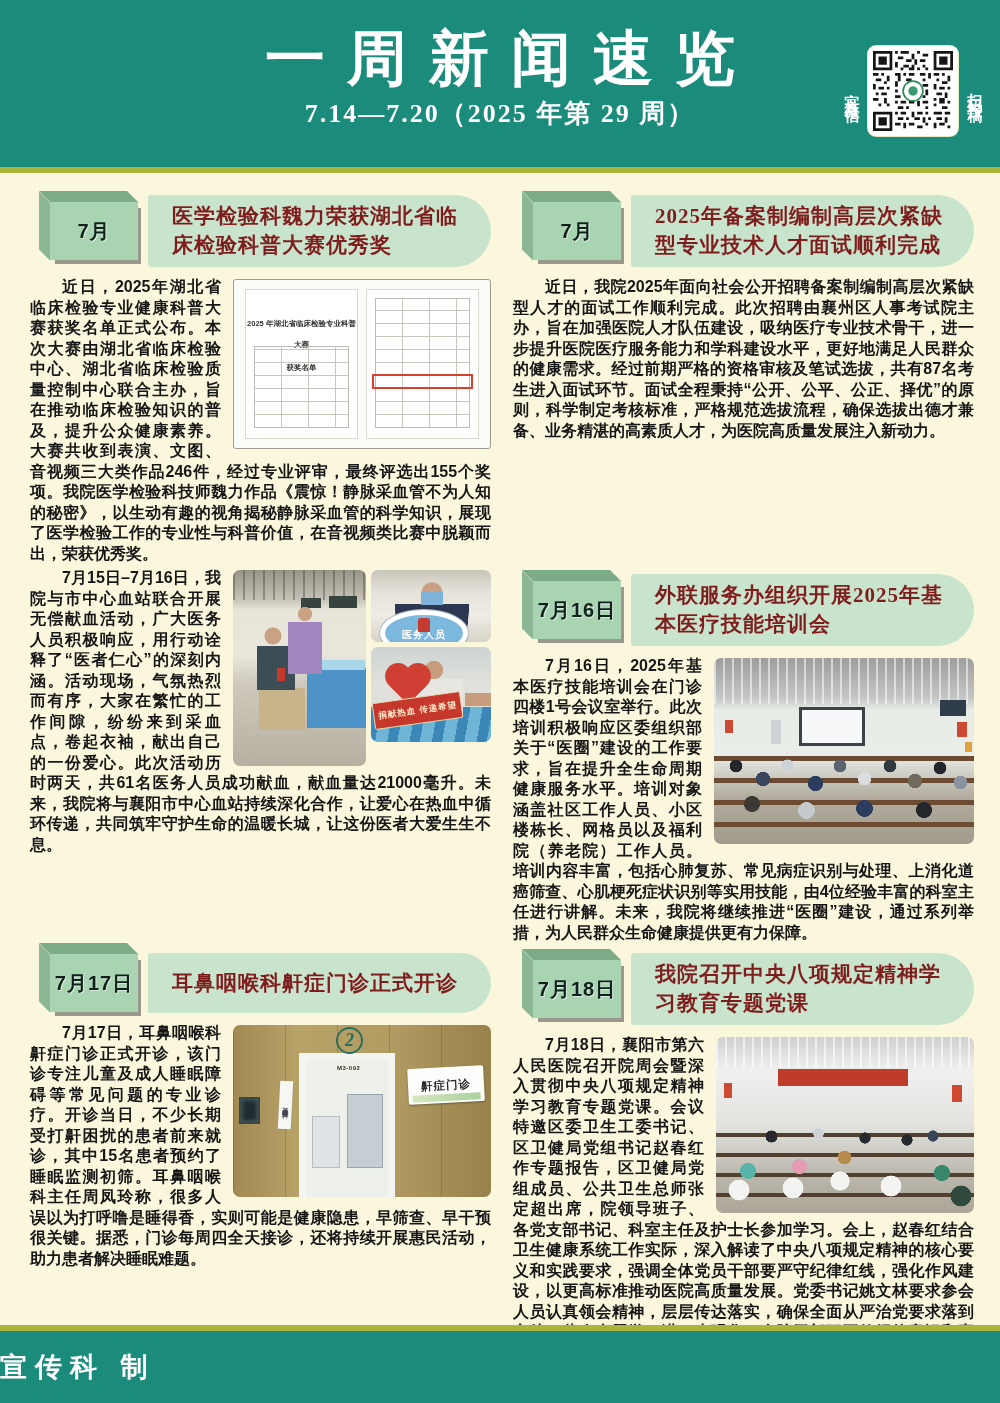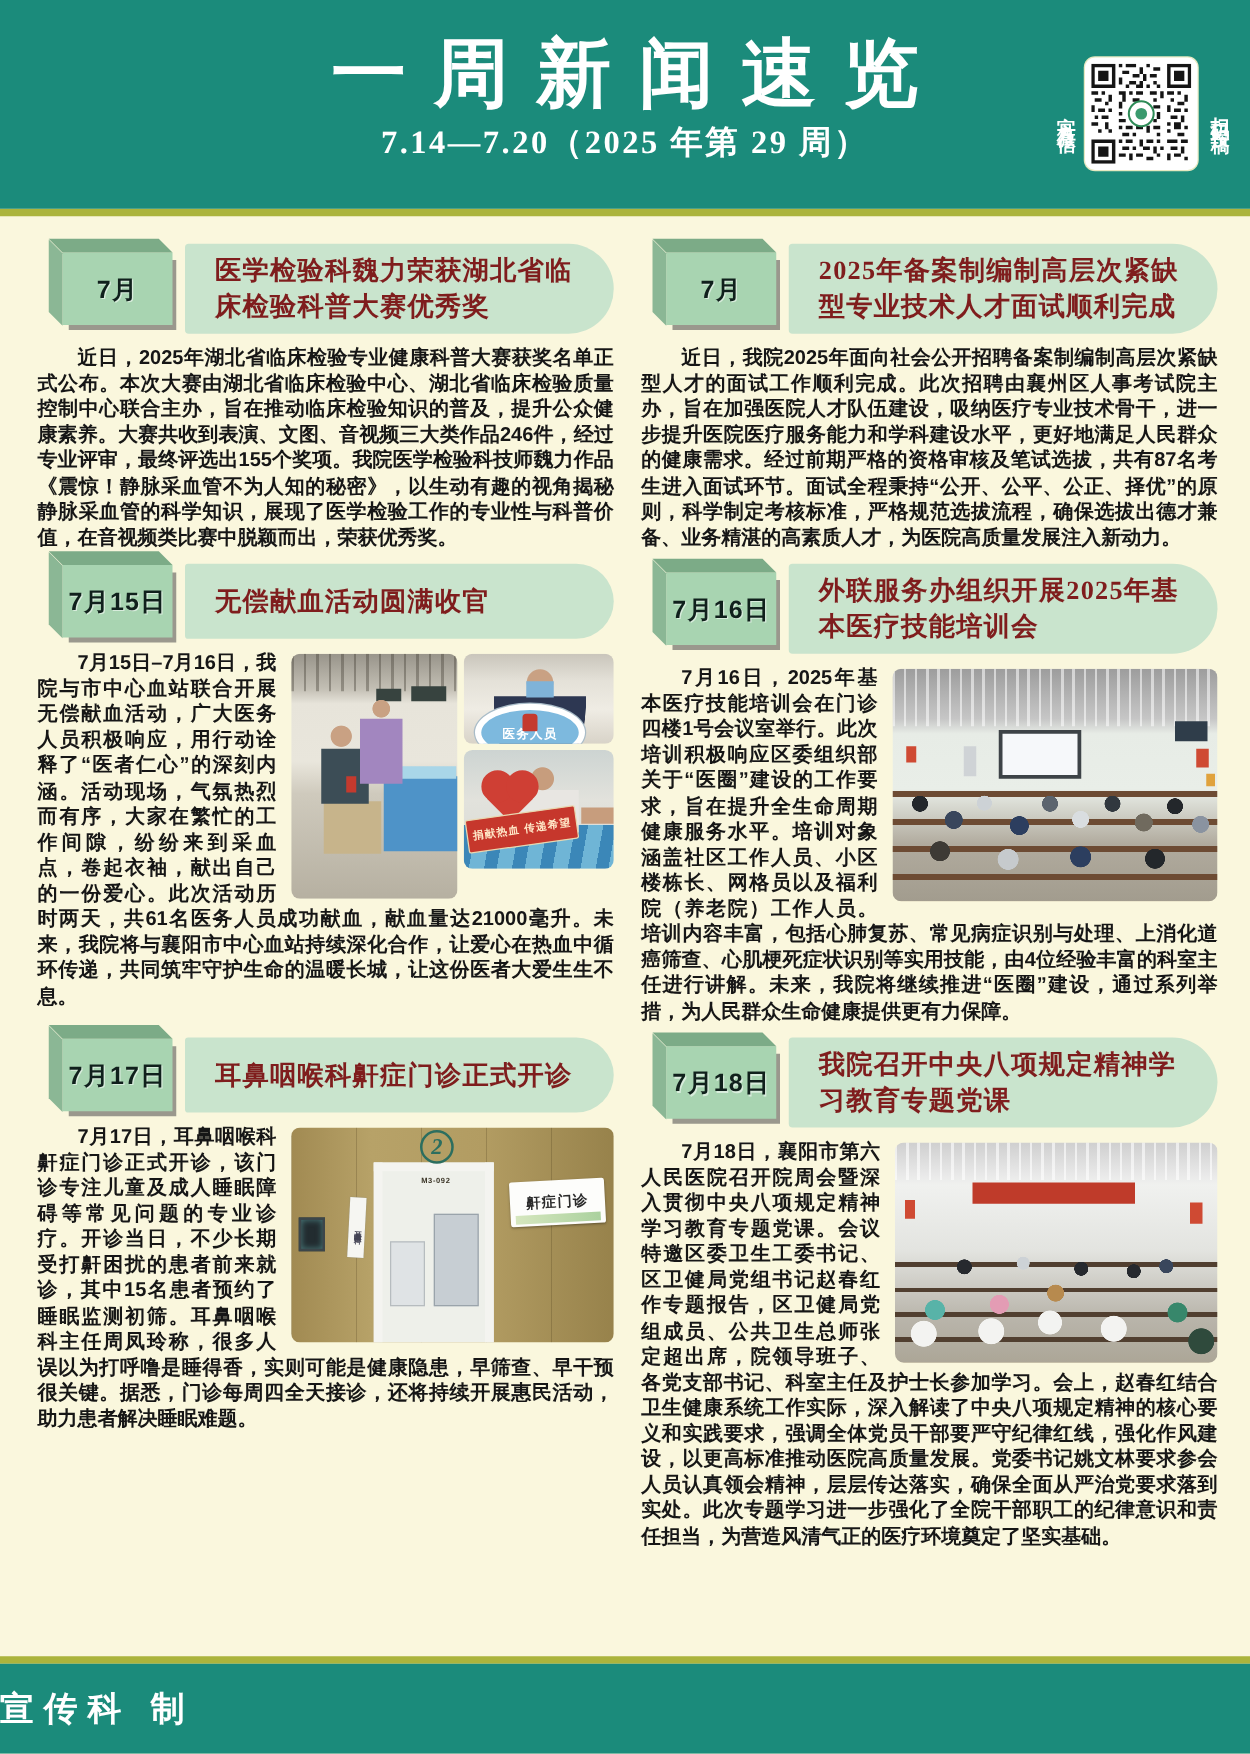--- a/index.html
+++ b/index.html
@@ -303,43 +303,48 @@
 <main>
 
   <article>
     <div class="a-head">
       <div class="badge">7月</div>
       <div class="title-bar">
         <h2>医学检验科魏力荣获湖北省临床检验科普大赛优秀奖</h2>
       </div>
     </div>
     <div class="a-body">
+      <figure class="fig fig-doc">
+        <div class="doc-page">
+          <div class="doc-title">2025 年湖北省临床检验专业科普大赛</div>
+          <div class="doc-title2">获奖名单</div>
+          <div class="doc-table"></div>
+        </div>
+        <div class="doc-page">
+          <div class="doc-table tall"></div>
+          <div class="doc-highlight"></div>
+        </div>
+      </figure>
       <p>近日，2025年湖北省临床检验专业健康科普大赛获奖名单正式公布。本次大赛由湖北省临床检验中心、湖北省临床检验质量控制中心联合主办，旨在推动临床检验知识的普及，提升公众健康素养。大赛共收到表演、文图、音视频三大类作品246件，经过专业评审，最终评选出155个奖项。我院医学检验科技师魏力作品《震惊！静脉采血管不为人知的秘密》，以生动有趣的视角揭秘静脉采血管的科学知识，展现了医学检验工作的专业性与科普价值，在音视频类比赛中脱颖而出，荣获优秀奖。</p>
     </div>
   </article>
 
   <article>
     <div class="a-head">
       <div class="badge">7月</div>
       <div class="title-bar">
         <h2>2025年备案制编制高层次紧缺型专业技术人才面试顺利完成</h2>
       </div>
     </div>
     <div class="a-body">
       <p>近日，我院2025年面向社会公开招聘备案制编制高层次紧缺型人才的面试工作顺利完成。此次招聘由襄州区人事考试院主办，旨在加强医院人才队伍建设，吸纳医疗专业技术骨干，进一步提升医院医疗服务能力和学科建设水平，更好地满足人民群众的健康需求。经过前期严格的资格审核及笔试选拔，共有87名考生进入面试环节。面试全程秉持“公开、公平、公正、择优”的原则，科学制定考核标准，严格规范选拔流程，确保选拔出德才兼备、业务精湛的高素质人才，为医院高质量发展注入新动力。</p>
     </div>
   </article>
 
   <article>
-    <div class="a-head">
-      <div class="badge">7月15日</div>
-      <div class="title-bar">
-        <h2>无偿献血活动圆满收官</h2>
-      </div>
-    </div>
     <div class="a-body">
       <figure class="fig-blood">
         <div class="ph ph-hall"></div>
         <div class="ph-col">
           <div class="ph ph-cloud">
             <div class="cloud-sign">
               <span>医务人员</span>
             </div>
           </div>
           <div class="ph ph-heart">

